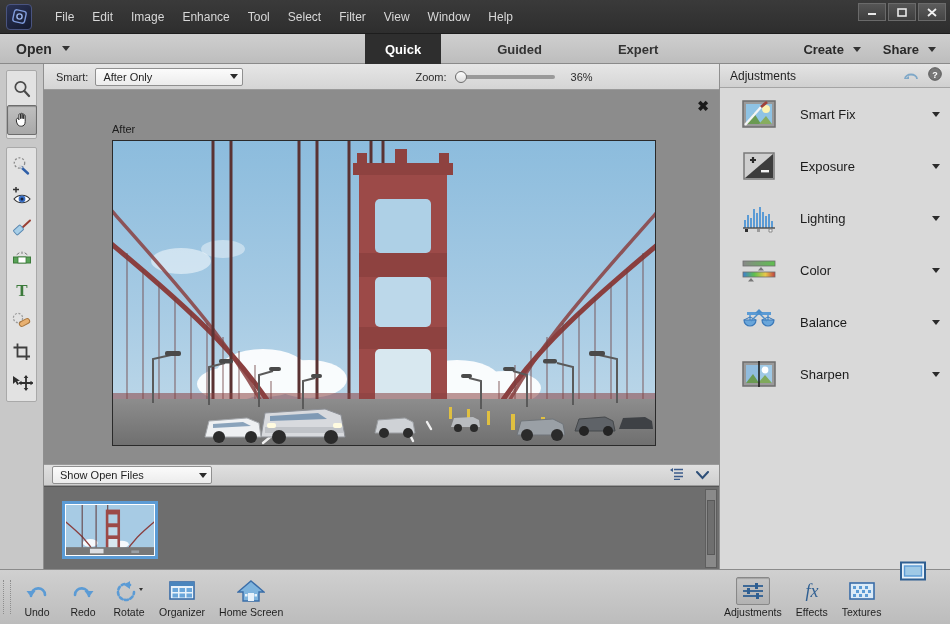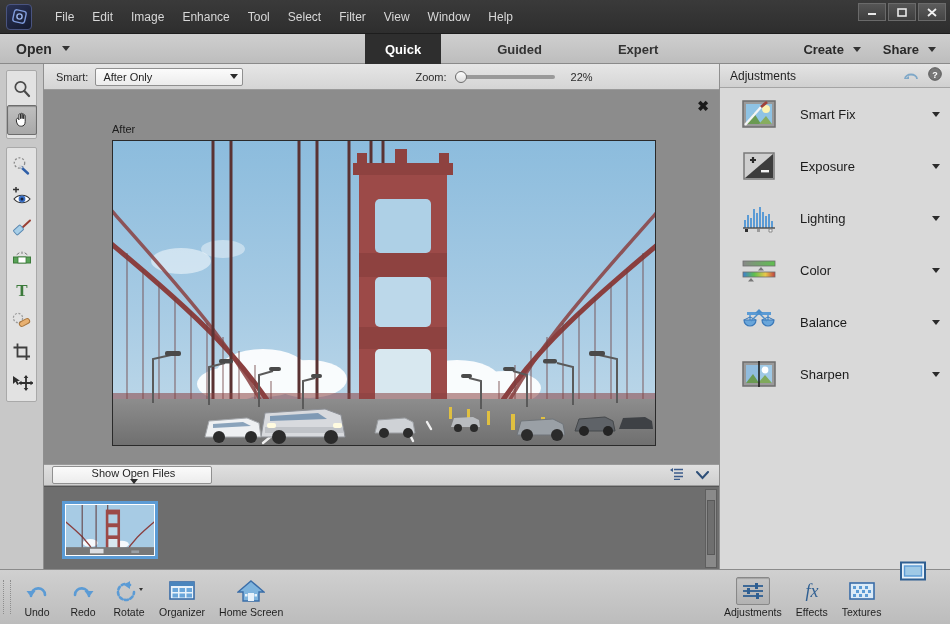--- a/index.html
+++ b/index.html
@@ -331,21 +331,21 @@
   <div class="optbar">
     <span class="lbl" style="margin-left:12px;">Smart:</span>
     <div class="select" style="width:148px; margin-left:7px;">
       <span>After Only</span>
       <span class="caret-sm"></span>
     </div>
     <span class="lbl" style="margin-left:172px;">Zoom:</span>
     <div class="slider-track" style="margin-left:8px;">
       <div class="slider-knob"></div>
     </div>
-    <span class="lbl" style="margin-left:16px;">22%</span>
+    <span class="lbl" style="margin-left:16px;">36%</span>
   </div>
 
   <div class="canvas-area">
     <div class="close-x">✖</div>
     <div class="after-label">After</div>
     <div class="photo">
       <svg width="544" height="306" viewBox="0 0 544 306" preserveAspectRatio="none">
         <defs>
           <linearGradient id="sky" x1="0" y1="0" x2="0" y2="1">
             <stop offset="0%" stop-color="#8cbcdd"></stop>
@@ -499,21 +499,21 @@
           <path d="M506 288 L510 277 L532 276 L539 280 L540 288 Z" fill="#3e4145"></path>
           <path d="M338 286 L341 277 L360 276 L366 279 L367 286 Z" fill="#b9bcc0"></path>
           <circle cx="345" cy="287" r="4" fill="#2b2b2b"></circle>
             <circle cx="361" cy="287" r="4" fill="#2b2b2b"></circle>
         </g>
       </svg>
     </div>
   </div>
 
   <div class="binbar">
-    <div class="select" style="width:160px; margin-left:8px;flex-direction:column;">
+    <div class="select" style="width:160px; margin-left:8px;">
       <span>Show Open Files</span>
       <span class="caret-sm"></span>
     </div>
     <div class="spacer"></div>
     <div style="margin-right:12px;">
       <svg width="14" height="12" viewBox="0 0 14 12">
         <path d="M0 2 L3 0 L3 4 Z" fill="#3a5a8a"></path>
         <g stroke="#3a5a8a" stroke-width="1.5">
           <line x1="4" y1="1.5" x2="13" y2="1.5"></line>
             <line x1="4" y1="5" x2="13" y2="5"></line>

